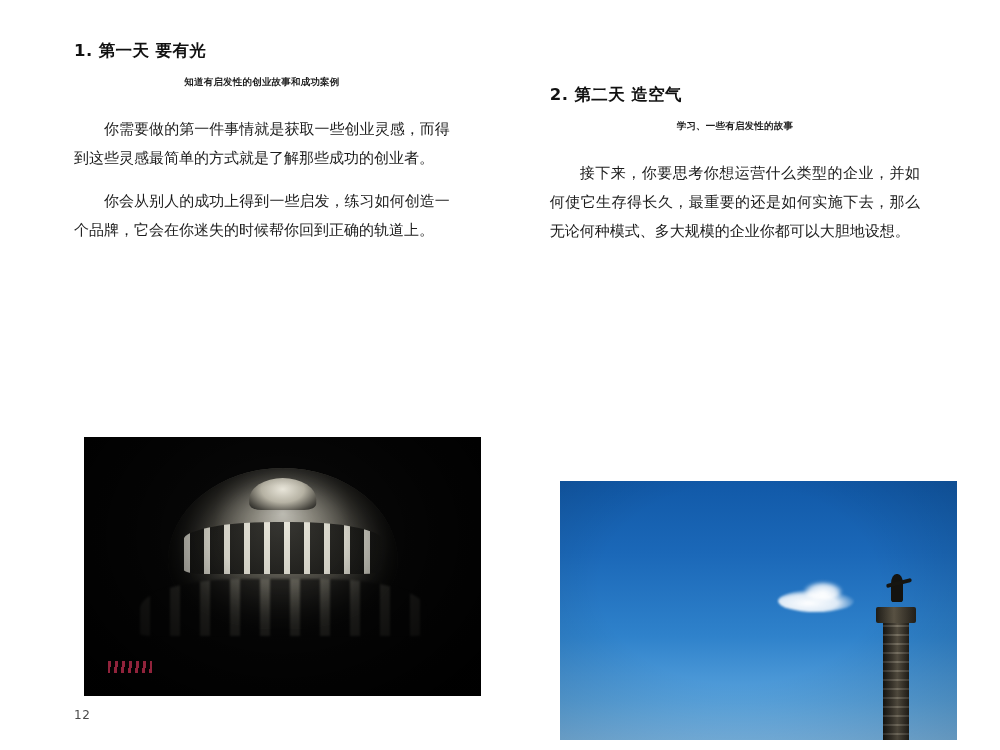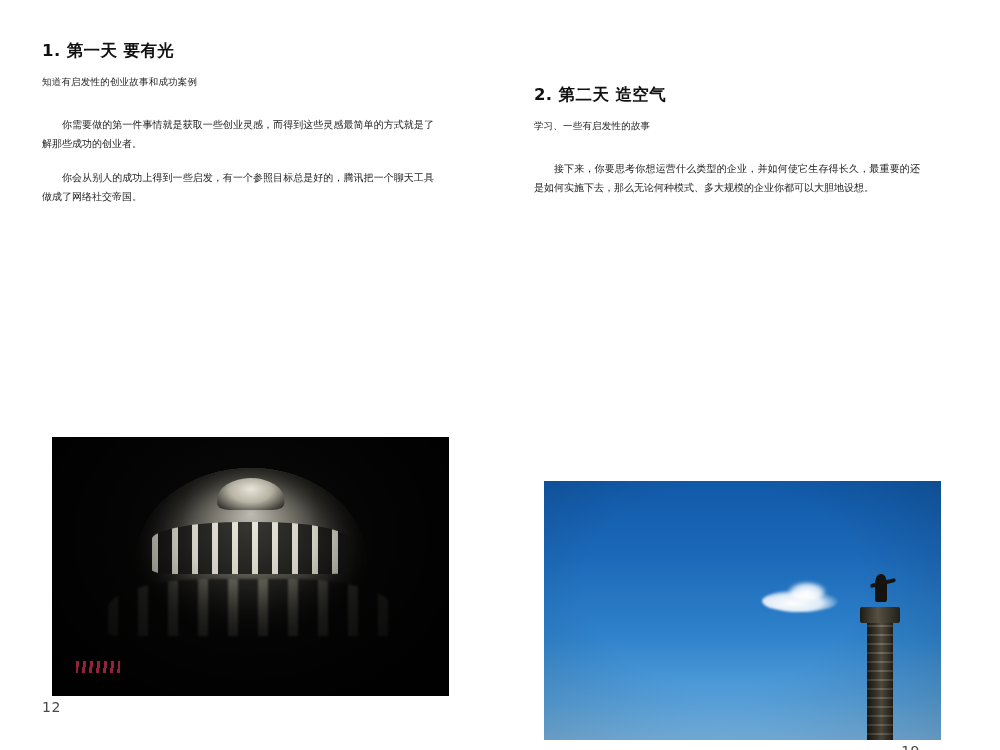--- a/index.html
+++ b/index.html
@@ -13,20 +13,21 @@
     overflow: hidden;
     font-family: "DejaVu Sans", "Liberation Sans", sans-serif;
     color: #1a1a1a;
   }
   .spread {
     position: relative;
     width: 972px;
     height: 750px;
     display: flex;
     box-sizing: border-box;
+    padding-left: 32px;
   }
   .page {
     position: relative;
     width: 500px;
     height: 750px;
     box-sizing: border-box;
     padding: 40px 52px 0 42px;
   }
   .page-right {
     padding: 40px 52px 0 48px;
@@ -35,50 +36,51 @@
   h1.chapter-title {
     font-size: 16.5px;
     font-weight: bold;
     letter-spacing: 0.4px;
     margin: 0 0 14px 0;
     color: #111111;
     line-height: 1.3;
   }
   .chapter-sub {
     font-size: 9.5px;
-    font-weight: normal;
+    font-weight: bold;
     color: #1d1d1d;
     margin: 0 0 26px 0;
     letter-spacing: 0.2px;
     line-height: 1.4;
+    text-align: center;
   }
   p.body-par {
-    font-size: 10px;
+    font-size: 15px;
     line-height: 1.95;
     text-align: justify;
     text-justify: inter-ideograph;
     margin: 0 0 14px 0;
     text-indent: 2em;
     color: #1b1b1b;
   }
   .figure {
     position: absolute;
     left: 52px;
     top: 437px;
     width: 397px;
     height: 259px;
     overflow: hidden;
   }
   .page-right .figure {
     left: 58px;
   }
   .folio {
     position: absolute;
-    bottom: 35px;
-    font-size: 14px;
+    bottom: 28px;
+    font-size: 12px;
     color: #4a4a4a;
     letter-spacing: 0.5px;
   }
   .folio-left { left: 42px; }
   .folio-right { right: 52px; }
 
   
   .photo-dome {
     width: 100%;
     height: 100%;
@@ -247,21 +249,21 @@
 
   <div class="page page-left">
 
     <h1 class="chapter-title">1. 第一天 要有光</h1>
 
     <div class="chapter-sub">知道有启发性的创业故事和成功案例</div>
 
     <p class="body-par">你需要做的第一件事情就是获取一些创业灵感，而得到这些灵感最简单的方式就是了解那些成功的创业者。</p>
 
 
-    <p class="body-par">你会从别人的成功上得到一些启发，有一个参照目标总是好的，腾讯把一个聊天工具做成了网络社交帝国。</p>
+    <p class="body-par">你会从别人的成功上得到一些启发，练习如何创造一个品牌，它会在你迷失的时候帮你回到正确的轨道上。</p>
 
     <div class="figure">
       <div class="photo-dome">
         <div class="vault"></div>
         <div class="drum"></div>
         <div class="lantern"></div>
         <div class="base-arches"></div>
         <div class="vignette"></div>
         <div class="pink-mark"></div>
       </div>

